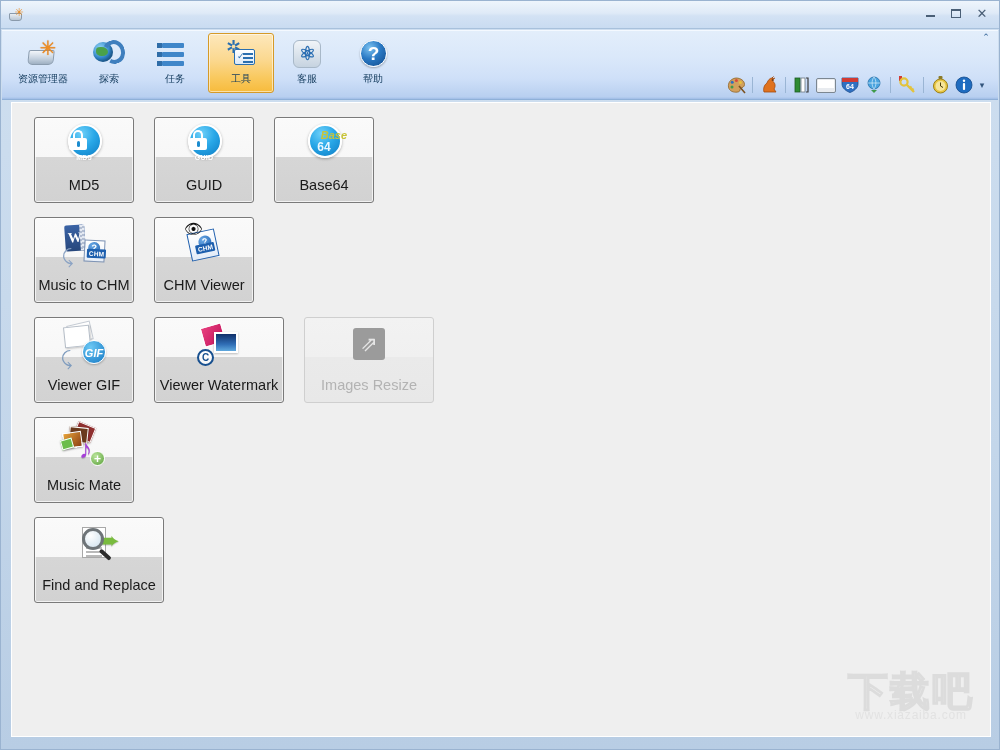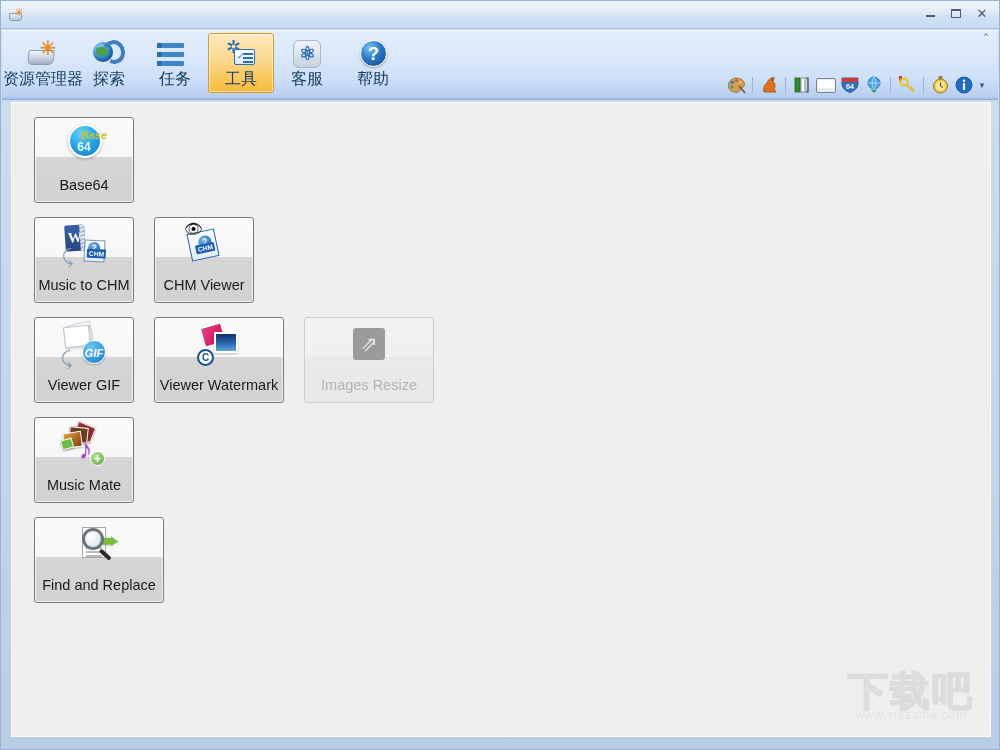--- a/index.html
+++ b/index.html
@@ -117,21 +117,21 @@
     background: linear-gradient(to bottom, #fde8bc 0%, #fbd88f 45%, #f9c95f 75%, #f7bb3c 100%);
     border: 1px solid #d59a28;
     box-shadow: inset 0 0 0 1px rgba(255,255,255,0.55);
   }
   .tool-tab .tt-icon {
     width: 34px; height: 34px;
     position: relative;
     margin-bottom: 1px;
   }
   .tool-tab .tt-label {
-    font-size: 16px;
+    font-size: 10px;
     color: #123a5c;
     white-space: nowrap;
     line-height: 14px;
   }
 
   
   .ic-explorer .body {
     position:absolute; left:2px; top:13px; width:26px; height:15px;
     background: linear-gradient(to bottom, #f2f6fa, #c3d0de 60%, #9fb0c2);
     border:1px solid #8b9cae;
@@ -672,21 +672,39 @@
       </div>
 
     </div>
   </div>
 
   <div id="content-area">
     <div id="content-inner">
 
       <div class="tile-row">
 
-
+        <div class="tile" style="width:100px;">
+          <span class="tile-icon">
+            <span class="badge-circle"></span>
+            <span class="lock-shackle"></span>
+            <span class="lock-body"></span>
+            <span class="badge-sub" style="bottom:8px;">MD5</span>
+          </span>
+          <span class="tile-label">MD5</span>
+        </div>
+
+        <div class="tile" style="width:100px;">
+          <span class="tile-icon">
+            <span class="badge-circle"></span>
+            <span class="lock-shackle"></span>
+            <span class="lock-body"></span>
+            <span class="badge-sub" style="bottom:8px;">GUID</span>
+          </span>
+          <span class="tile-label">GUID</span>
+        </div>
 
         <div class="tile" style="width:100px;">
           <span class="tile-icon">
             <span class="badge-circle"></span>
             <span class="b64-top">Base</span>
             <span class="b64-bot">64</span>
           </span>
           <span class="tile-label">Base64</span>
         </div>
       </div>

